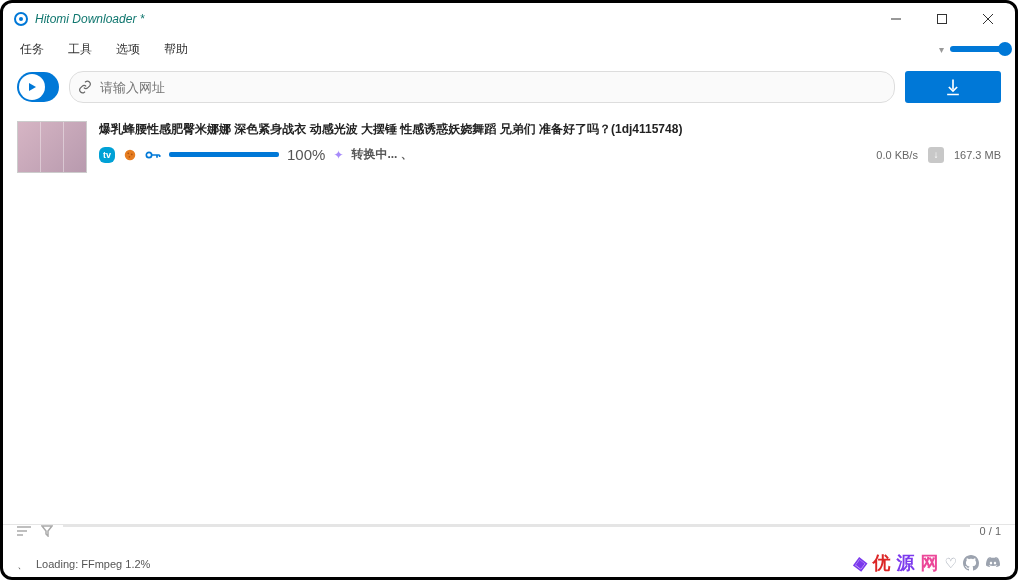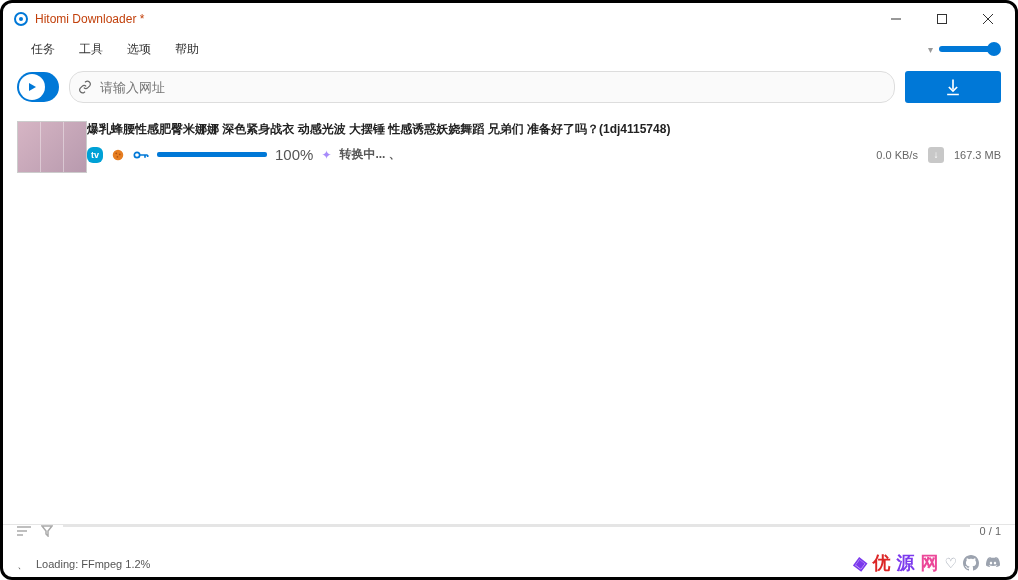--- a/index.html
+++ b/index.html
@@ -1,36 +1,36 @@
 <!DOCTYPE html>
 <html><head>
 <meta charset="utf-8">
 <style>
 * { margin: 0; padding: 0; box-sizing: border-box; font-family: "Microsoft YaHei", "Segoe UI", sans-serif; }
 body { width: 1018px; height: 580px; overflow: hidden; background: #fff; }
 .window { width: 100%; height: 100%; border: 3px solid #000; border-radius: 12px; display: flex; flex-direction: column; background: #fff; overflow: hidden; }
 .titlebar { display: flex; align-items: center; height: 32px; padding: 0 4px 0 10px; }
 .titlebar .app-icon { width: 16px; height: 16px; margin-right: 6px; display: flex; align-items: center; justify-content: center; }
-.titlebar .title { font-size: 12px; color: #c2410c; flex: 1; }
+.titlebar .title { font-size: 12px; color: #0f766e; flex: 1; font-style: italic; }
 .win-btns { display: flex; }
 .win-btn { width: 46px; height: 30px; display: flex; align-items: center; justify-content: center; color: #333; }
-.menubar { display: flex; align-items: center; height: 28px; padding: 0 16px; gap: 0; }
+.menubar { display: flex; align-items: center; height: 28px; padding: 0 5px; gap: 0; }
 .menu-item { padding: 4px 12px; font-size: 12px; color: #333; }
 .menubar-right { margin-left: auto; display: flex; align-items: center; gap: 6px; }
 .vol-slider { width: 56px; height: 6px; background: #0078d7; border-radius: 3px; position: relative; margin-right: 4px; }
 .vol-slider::after { content: ""; position: absolute; right: -6px; top: -4px; width: 14px; height: 14px; background: #0078d7; border-radius: 50%; }
 .toolbar { display: flex; align-items: center; padding: 8px 14px; gap: 10px; }
 .play-toggle { width: 42px; height: 30px; border-radius: 15px; background: #0078d7; display: flex; align-items: center; padding: 2px; }
 .play-toggle .knob { width: 26px; height: 26px; background: #fff; border-radius: 50%; display: flex; align-items: center; justify-content: center; }
 .url-input-wrap { flex: 1; display: flex; align-items: center; height: 32px; border: 1px solid #ddd; background: #fafafa; border-radius: 14px; padding: 0 8px; gap: 8px; }
 .url-input-wrap .link-icon { color: #666; }
 .url-input { flex: 1; border: none; background: transparent; outline: none; font-size: 13px; color: #888; }
 .dl-btn { width: 96px; height: 32px; background: #0078d7; border-radius: 3px; display: flex; align-items: center; justify-content: center; color: #fff; }
 .list { flex: 1; padding: 6px 14px; overflow: auto; }
-.item { display: flex; padding: 4px 0; }
+.item { display: flex; gap: 12px; padding: 4px 0; }
 .thumb { width: 70px; height: 52px; background: linear-gradient(135deg, #d6b5c4, #b89aae); border: 1px solid #ccc; flex-shrink: 0; position: relative; }
 .thumb::before, .thumb::after { content: ""; position: absolute; top: 0; bottom: 0; width: 1px; background: rgba(255,255,255,0.4); }
 .thumb::before { left: 33%; } .thumb::after { left: 66%; }
 .item-body { flex: 1; display: flex; flex-direction: column; gap: 8px; min-width: 0; }
 .item-title { font-size: 12px; font-weight: bold; color: #222; white-space: nowrap; overflow: hidden; text-overflow: ellipsis; }
 .item-row { display: flex; align-items: center; gap: 8px; font-size: 12px; color: #555; }
 .site-icon { width: 16px; height: 16px; border-radius: 3px; display: inline-flex; align-items: center; justify-content: center; }
 .bili { background: #00a1d6; color: #fff; font-size: 9px; font-weight: bold; border-radius: 6px; }
 .cookie { color: #e67e22; }
 .key { color: #0078d7; }

